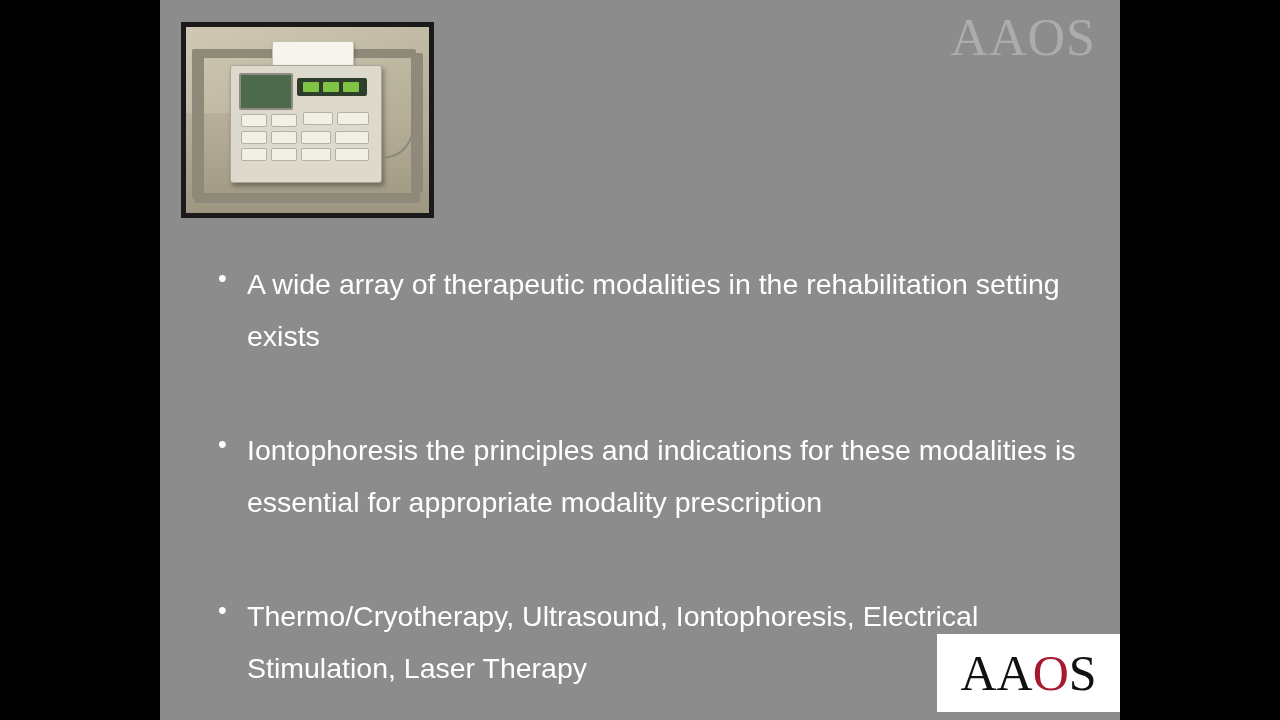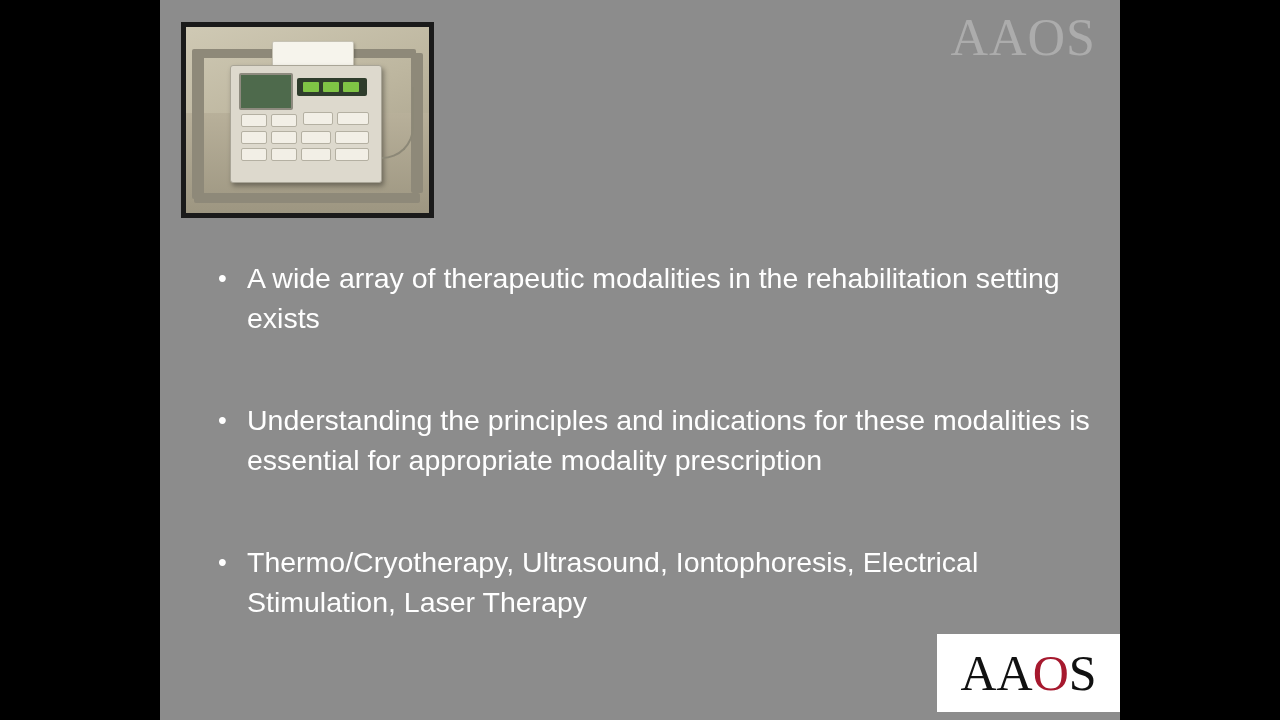--- a/index.html
+++ b/index.html
@@ -171,21 +171,21 @@
     line-height: 41px;
     width: 35px;
     flex: 0 0 35px;
     text-align: left;
     padding-left: 6px;
     box-sizing: border-box;
   }
   .bullet-text {
     color: #ffffff;
     font-size: 28.5px;
-    line-height: 40px;
+    line-height: 52px;
     flex: 1;
   }
 
   
   #logo-box {
     position: absolute;
     right: 0px;
     bottom: 8px;
     width: 183px;
     height: 78px;
@@ -252,21 +252,21 @@
 
     <div id="bullets">
 
       <div class="bullet-row">
         <div class="bullet-dot">•</div>
         <div class="bullet-text">A wide array of therapeutic modalities in the rehabilitation setting exists</div>
       </div>
 
       <div class="bullet-row">
         <div class="bullet-dot">•</div>
-        <div class="bullet-text">Understanding the principles and indications for these modalities is essential for appropriate modality prescription</div>
+        <div class="bullet-text">Iontophoresis the principles and indications for these modalities is essential for appropriate modality prescription</div>
       </div>
 
       <div class="bullet-row">
         <div class="bullet-dot">•</div>
         <div class="bullet-text">Thermo/Cryotherapy, Ultrasound, Iontophoresis, Electrical Stimulation, Laser Therapy</div>
       </div>
 
     </div>
 
     <div id="logo-box">

